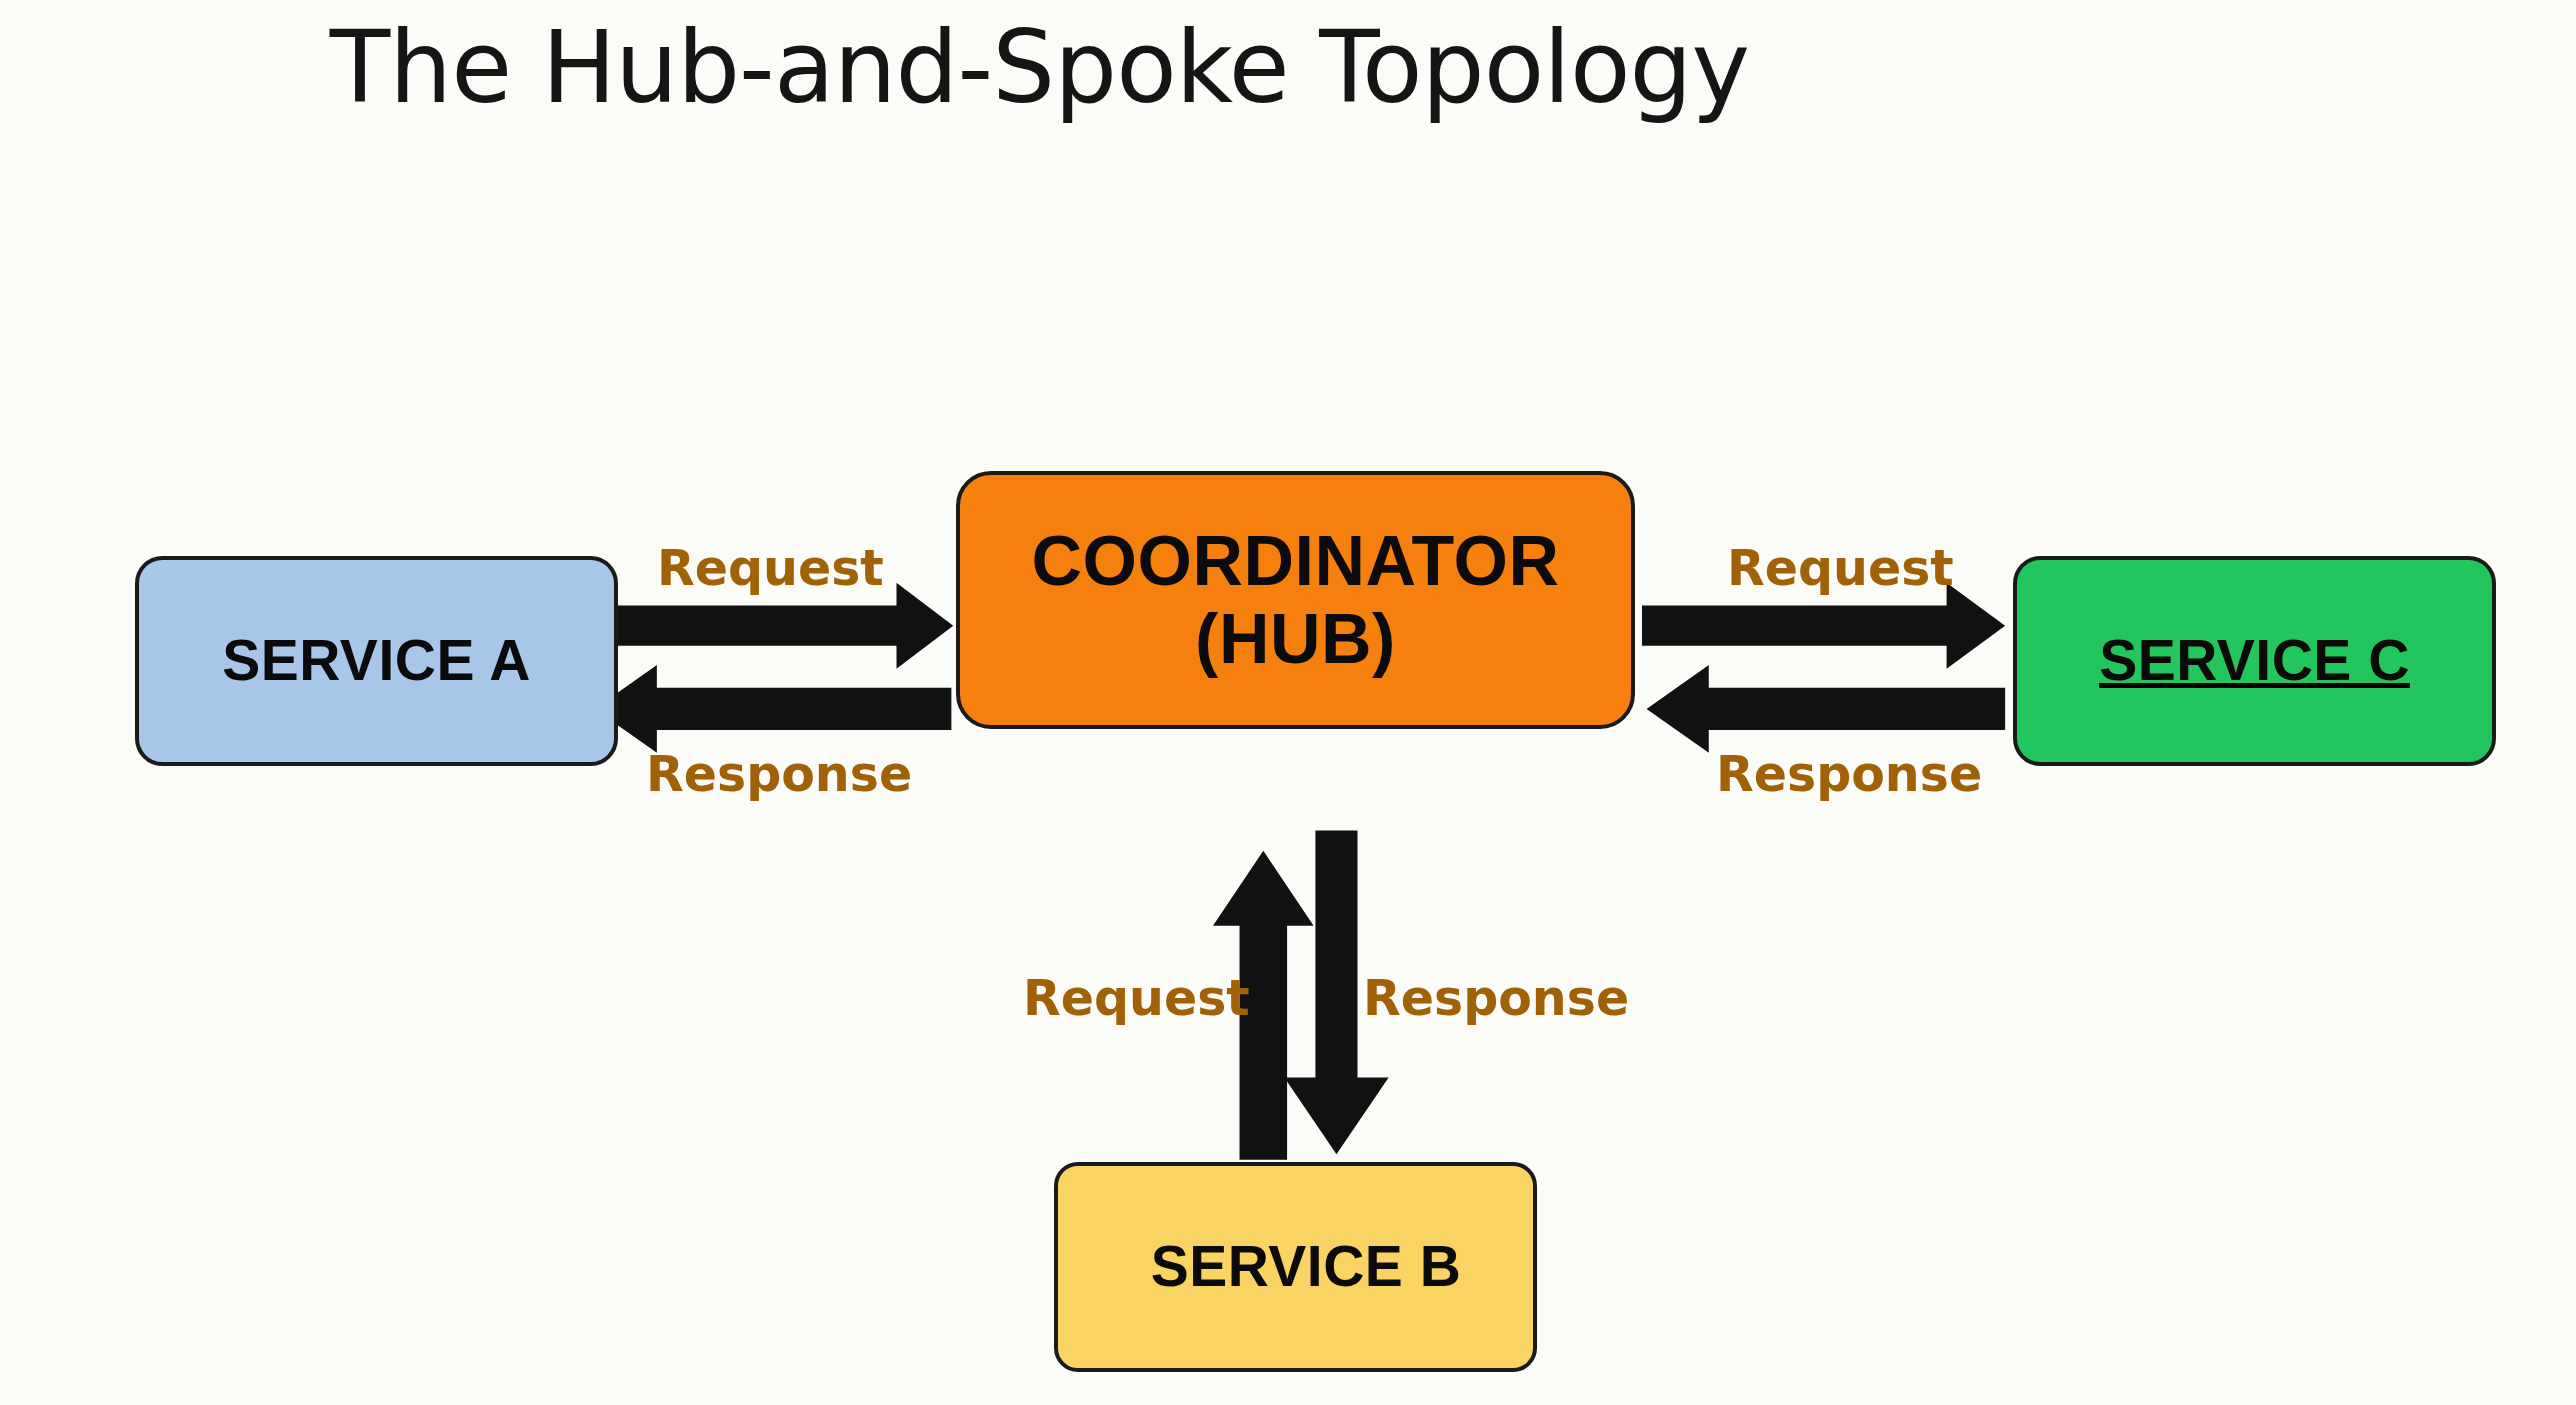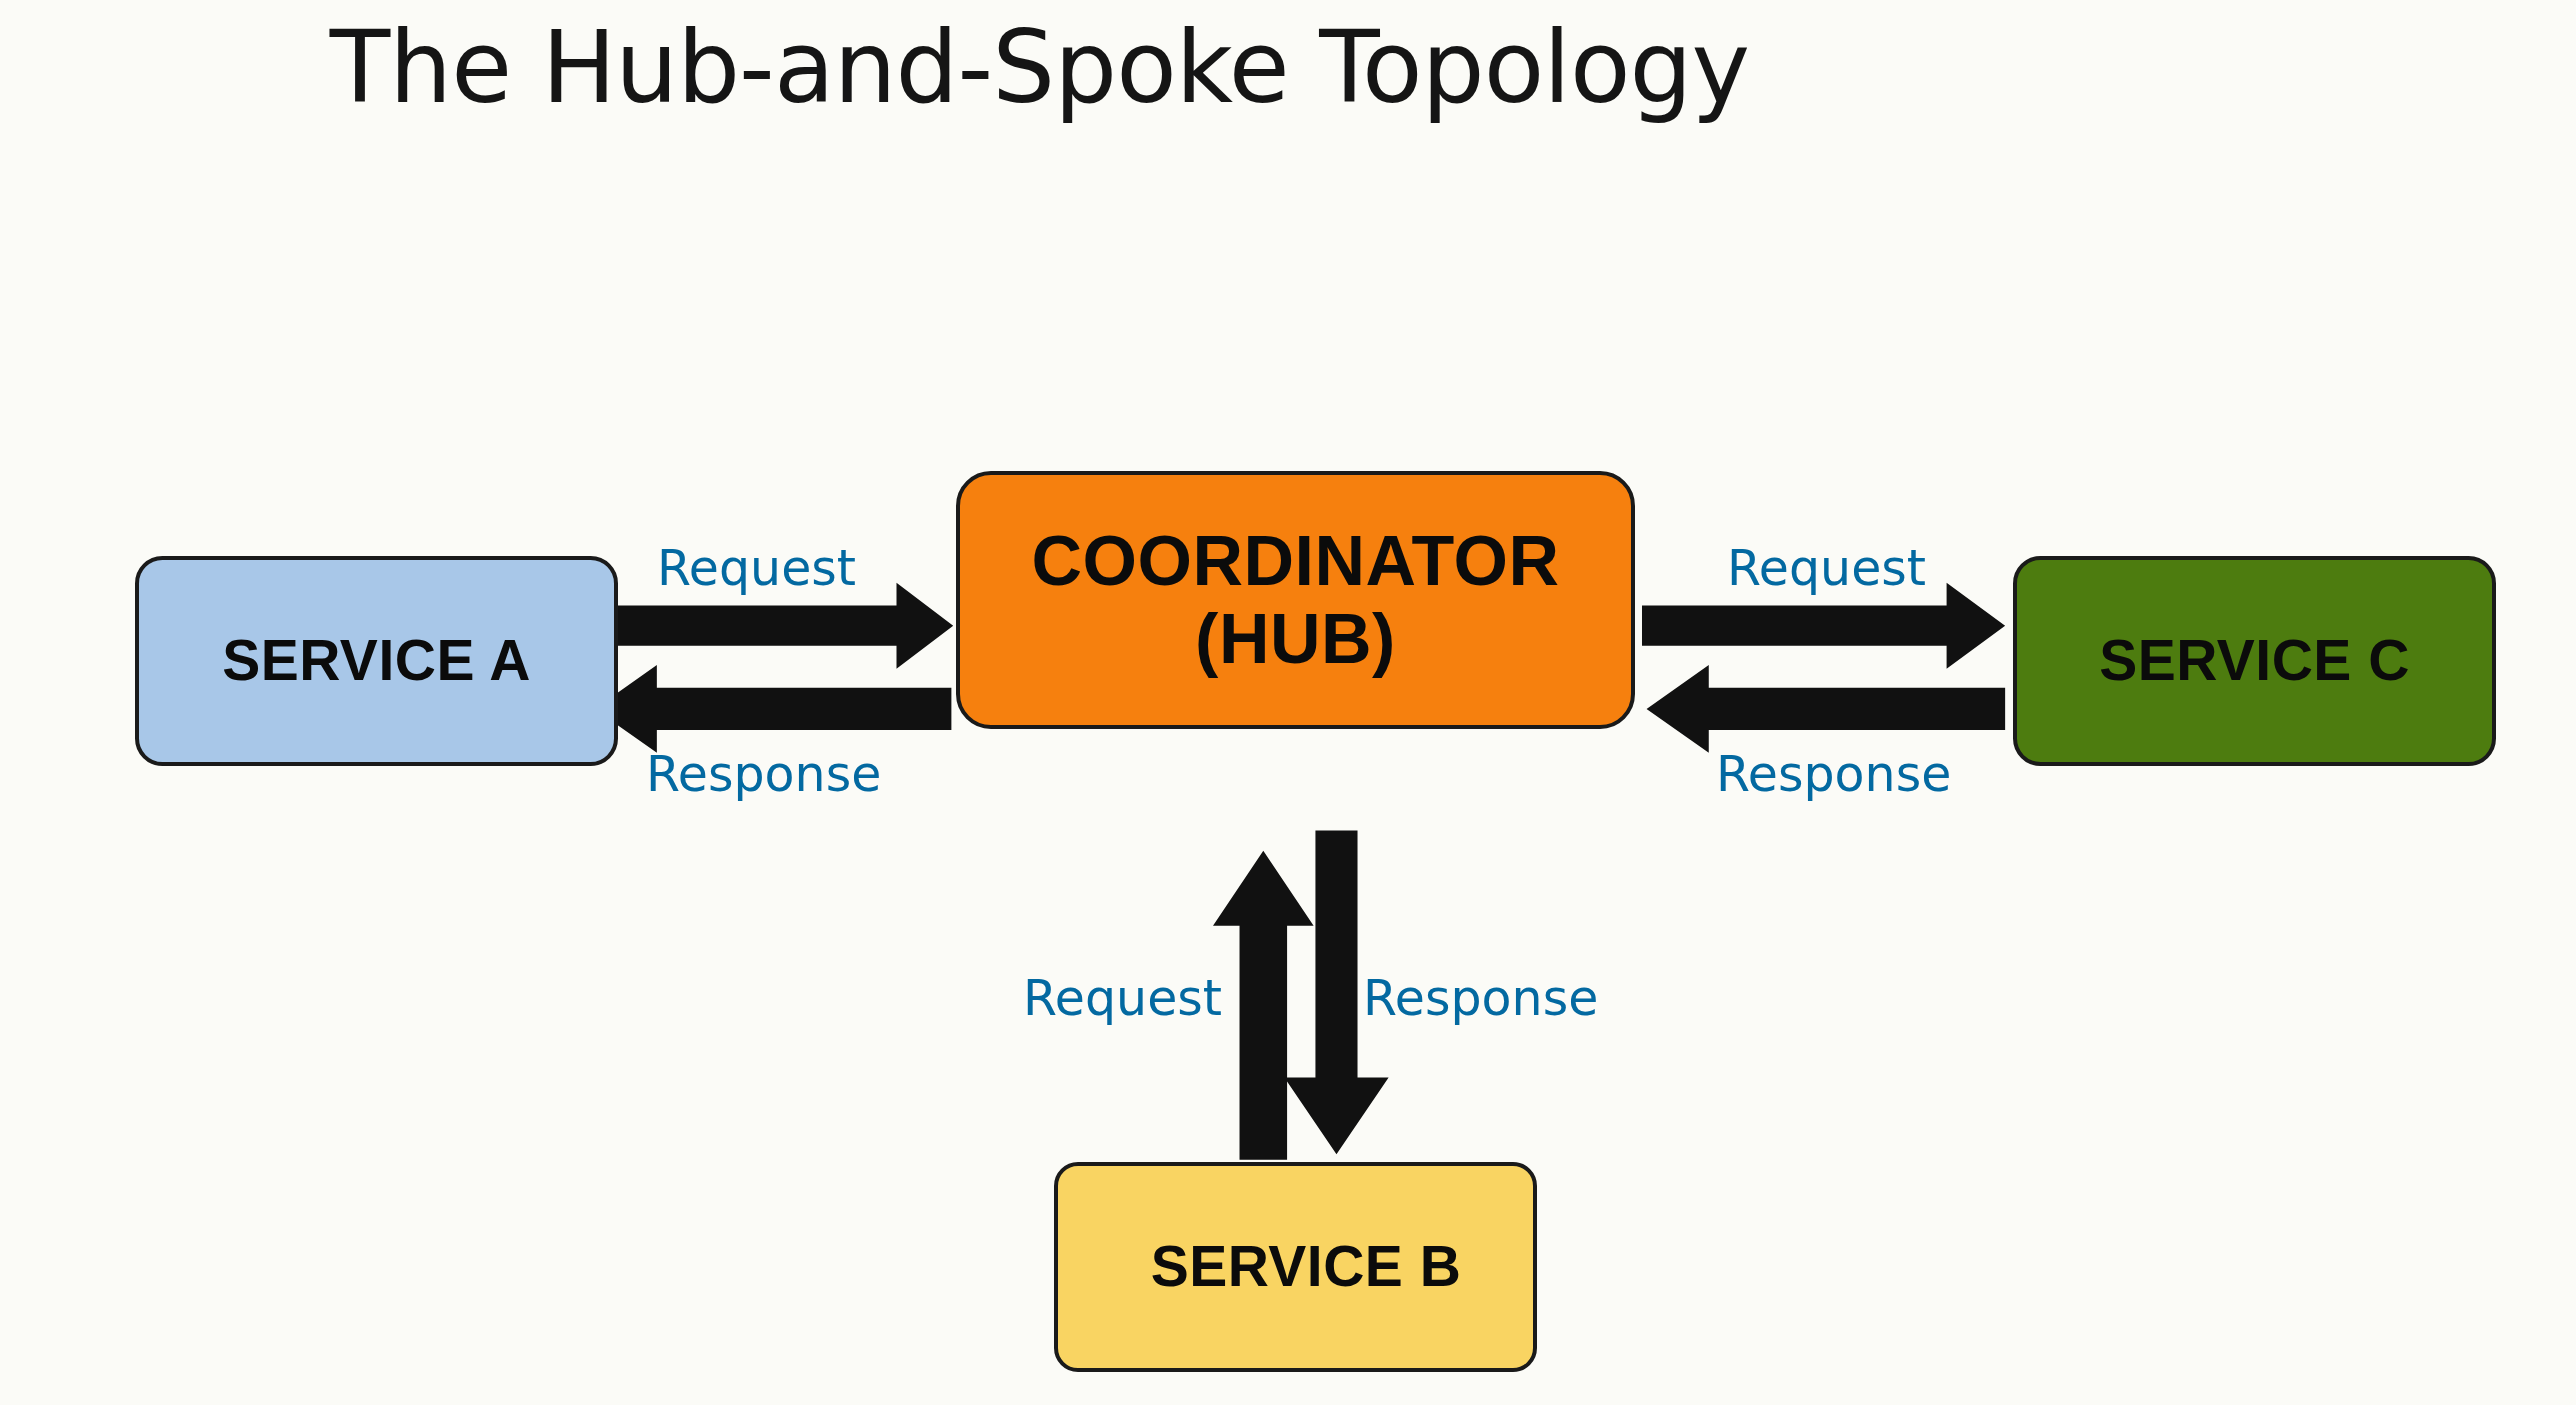--- a/index.html
+++ b/index.html
@@ -96,23 +96,23 @@
     position: absolute;
     left: 0; top: 0;
     width: 2576px; height: 1405px;
     pointer-events: none;
   }
 
   
   .edge-label {
     position: absolute;
     font-family: "DejaVu Sans", "Liberation Sans", sans-serif;
-    font-weight: 400;
+    font-weight: 700;
     font-size: 49px;
-    color: #0369a1;
+    color: #a16207;
     white-space: nowrap;
   }
   #label-a-request  { left: 657px;  top: 540px; }
   #label-a-response { left: 646px;  top: 746px; }
   #label-c-request  { left: 1727px; top: 540px; }
   #label-c-response { left: 1716px; top: 746px; }
   #label-b-request  { left: 1023px; top: 970px; }
   #label-b-response { left: 1363px; top: 970px; }
 </style>
 </head>
@@ -165,21 +165,21 @@
 
   <div class="node" id="node-service-a" style="background: rgb(168, 199, 232); border-color: rgb(26, 26, 26);">
     <span class="node-label">SERVICE A</span>
   </div>
 
   <div class="node" id="node-coordinator" style="background: rgb(246, 128, 14); border-color: rgb(26, 26, 26);">
     <span class="node-label">COORDINATOR
 (HUB)</span>
   </div>
 
-  <div class="node" id="node-service-c" style="background: #4d7c0f; border-color: rgb(26, 26, 26);">
+  <div class="node" id="node-service-c" style="background: #22c55e; border-color: rgb(26, 26, 26); text-decoration: underline;">
     <span class="node-label">SERVICE C</span>
   </div>
 
   <div class="node" id="node-service-b" style="background: rgb(249, 212, 98); border-color: rgb(26, 26, 26); padding-left: 21px;">
     <span class="node-label">SERVICE B</span>
   </div>
 
 </div>
 
 

